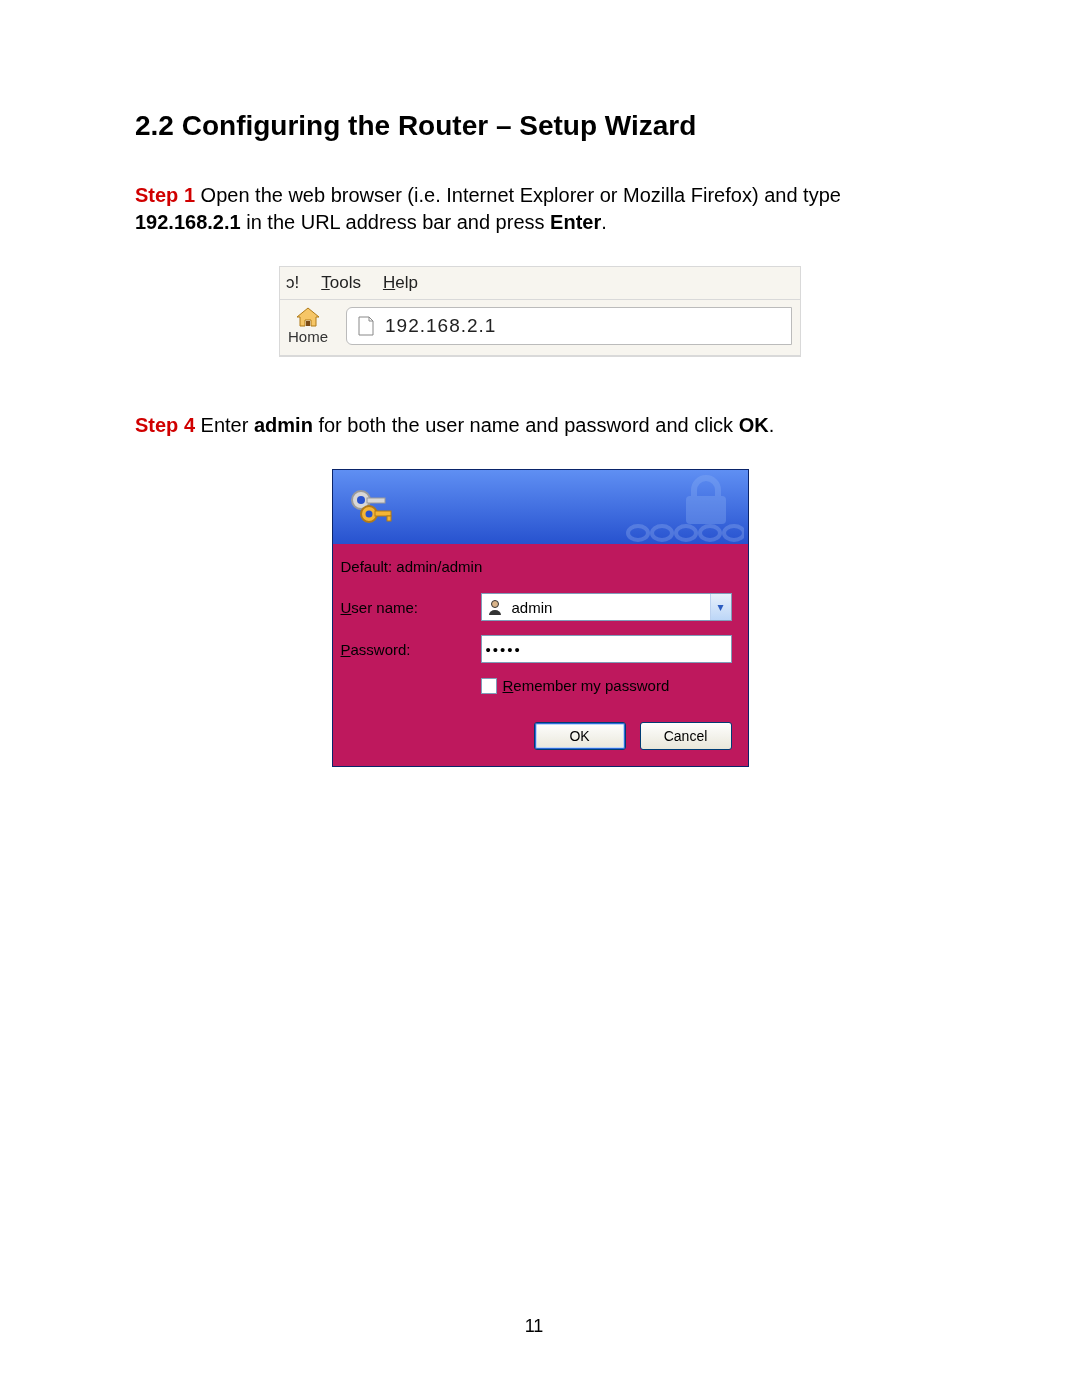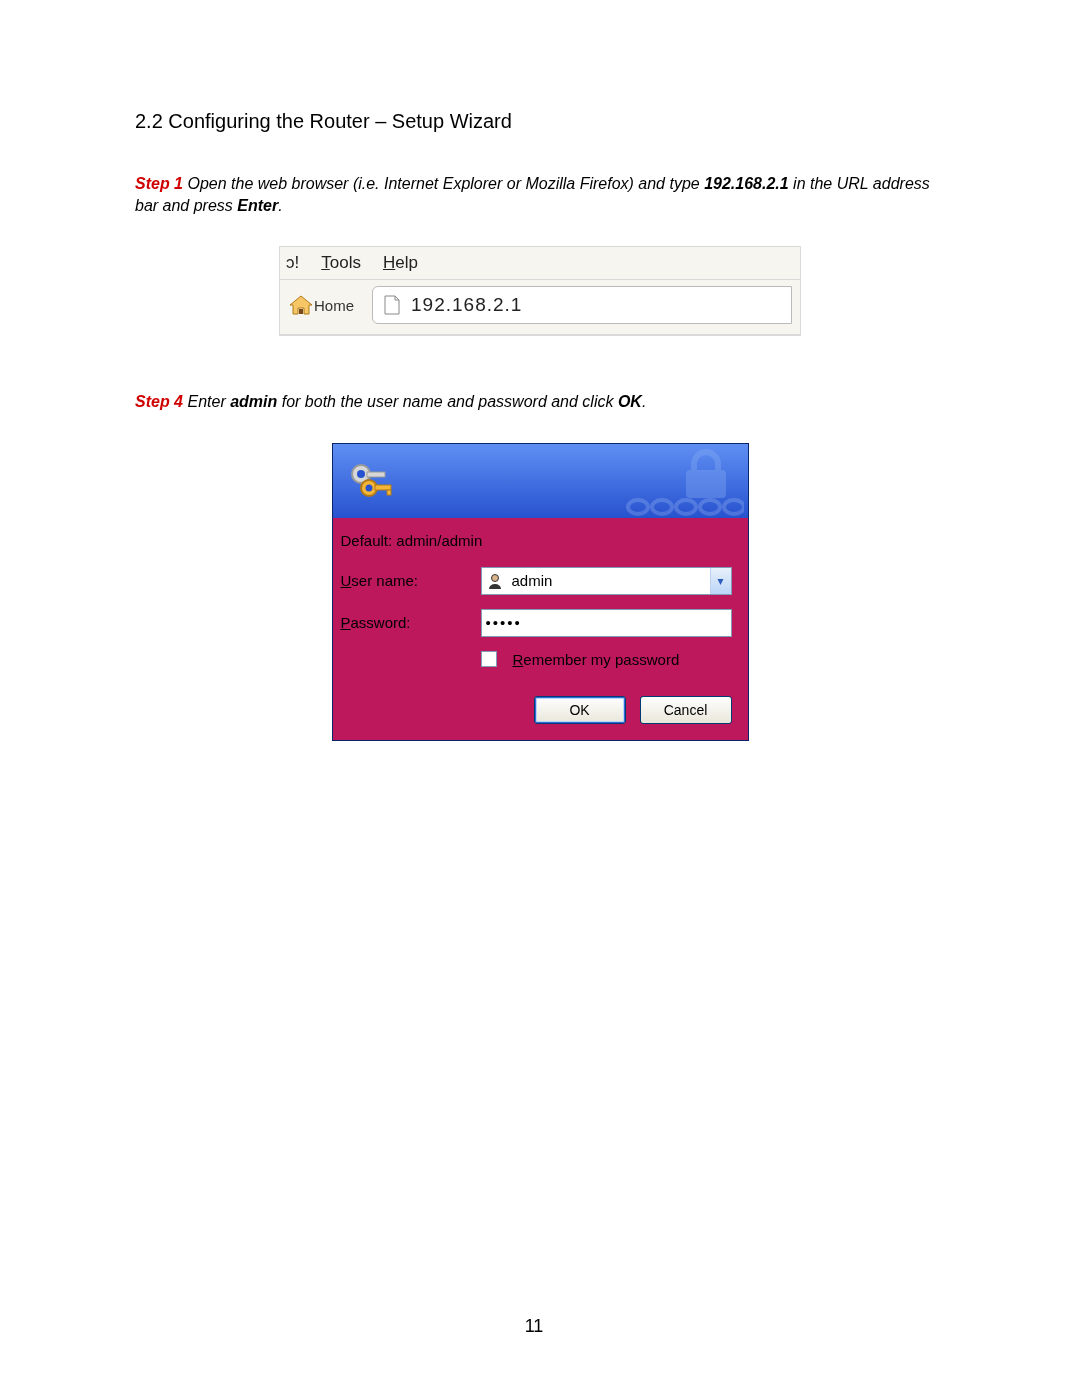--- a/index.html
+++ b/index.html
@@ -10,39 +10,39 @@
     color: #000;
     width: 1080px;
   }
   .page {
     padding: 110px 135px 40px 135px;
     box-sizing: border-box;
     min-height: 1397px;
     position: relative;
   }
   h2.section-title {
-    font-size: 20px;
-    font-weight: normal;
+    font-size: 28px;
+    font-weight: bold;
     margin: 0 0 40px 0;
   }
   .step-label { color: #d00000; font-weight: bold; }
   .bold { font-weight: bold; }
-  p.body { font-size: 16px; line-height: 1.35; margin: 8px 0 30px 0; font-style: italic; }
+  p.body { font-size: 20px; line-height: 1.35; margin: 8px 0 30px 0; }
   .page-number { position: absolute; left: 0; right: 12px; bottom: 60px; text-align: center; font-size: 18px; }
 
   
   .browser-mock {
     width: 520px; margin: 30px auto 55px auto; border: 1px solid #d9d9d9; background: #f7f5ef;
     font-family: Tahoma, Arial, sans-serif;
   }
   .browser-menu { display: flex; gap: 22px; padding: 6px 10px 6px 6px; font-size: 17px; border-bottom: 1px solid #d9d9d9; color: #222; }
   .browser-menu .frag { color:#222; }
   .menu-underline { text-decoration: underline; }
   .browser-toolbar { display: flex; align-items: center; padding: 6px 8px 10px 8px; border-bottom: 1px solid #d9d9d9; }
-  .home-btn { display:flex; flex-direction:row; align-items:center; font-size:15px; color:#333; }
+  .home-btn { display:flex; flex-direction:column; align-items:center; font-size:15px; color:#333; }
   .home-icon {
     width: 26px; height: 22px; position: relative;
   }
   .home-icon svg { width:26px; height:22px; }
   .urlbar {
     margin-left: 18px; flex: 1; display:flex; align-items:center;
     border: 1px solid #bbb; border-radius: 6px 0 0 6px; background: #fff; height: 36px; padding: 0 10px;
   }
   .page-icon { width:18px; height:20px; margin-right:10px; }
   .url-text { font-size: 19px; letter-spacing: 1px; color:#222; }
@@ -68,21 +68,21 @@
   .banner-chain { position:absolute; right:4px; bottom:-6px; opacity:.28; }
   .dialog-body { background:#be185d; padding: 14px 16px 16px 8px; font-size:15px; color:#000; }
   .default-text { margin: 0 0 18px 0; }
   .form-row { display:flex; align-items:center; margin-bottom:14px; }
   .form-label { width:140px; }
   .field-box { flex:1; height:26px; border:1px solid #7f9db9; background:#fff; display:flex; align-items:center; padding:0 4px; position:relative; }
   .field-box .person-ico { width:18px; height:18px; margin-right:8px; }
   .field-box .val { font-size:15px; color:#000; }
   .combo-arrow { position:absolute; right:0; top:0; width:20px; height:100%; border-left:1px solid #bcd1ef; background:linear-gradient(to bottom,#e7f0fb,#bcd6f7); display:flex; align-items:center; justify-content:center; color:#2c5cc0; font-size:12px; }
   .pwd-dots { letter-spacing:2px; font-size:13px; }
-  .remember-row { margin-left:140px; display:flex; align-items:center; gap:16px; font-size:15px; }
+  .remember-row { margin-left:140px; display:flex; align-items:center; gap:6px; font-size:15px; }
   .chk { width:14px; height:14px; border:1px solid #7f9db9; background:#fff; }
   .button-row { display:flex; justify-content:flex-end; gap:14px; margin-top:28px; }
   .xp-btn { width:90px; height:26px; border:1px solid #003c74; border-radius:3px; background:linear-gradient(to bottom,#fefefe,#e9e7da); font-size:14px; display:flex; align-items:center; justify-content:center; }
   .xp-btn.default { box-shadow: 0 0 0 1px #2f6bd8 inset, 0 0 0 2px #bcd6f7 inset; }
 </style>
 </head>
 <body>
 
 <div class="page">
 

